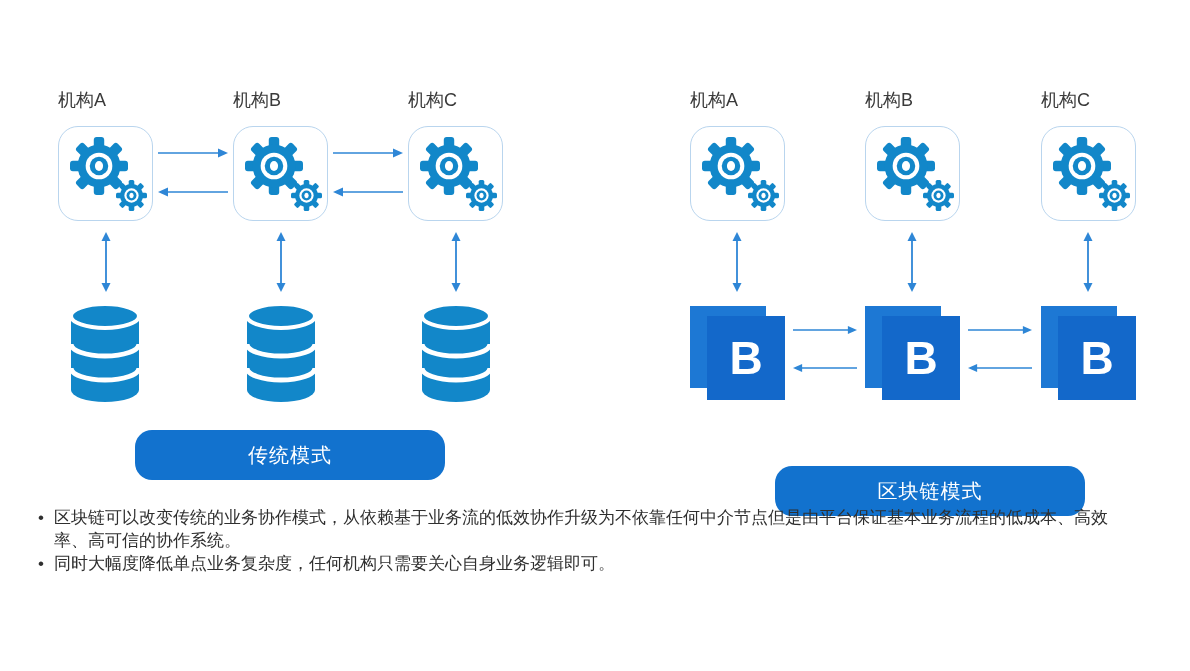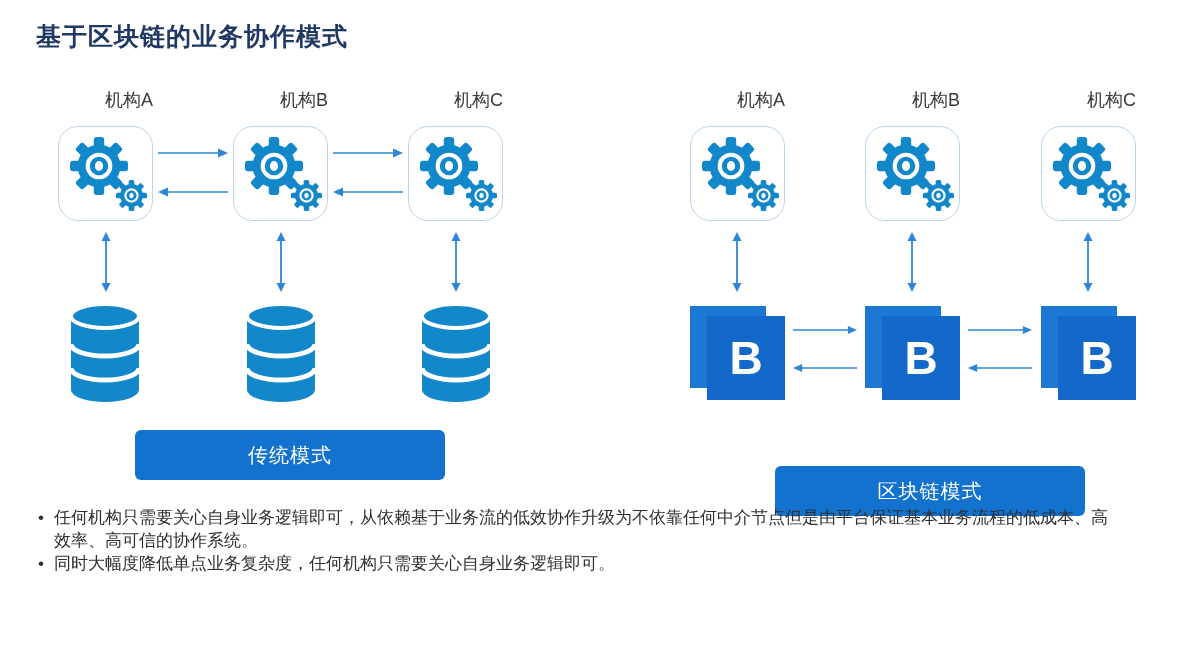--- a/index.html
+++ b/index.html
@@ -7,21 +7,21 @@
   .page {
     position:relative; width:1190px; height:671px; background:#ffffff;
     font-family:"Liberation Sans", sans-serif; overflow:hidden;
   }
   .title {
     position:absolute; left:36px; top:20px;
     font-size:25px; font-weight:700; letter-spacing:1px; color:#1f3864;
   }
   
   .inst-label {
-    position:absolute; top:88px; width:95px; text-align:right;
+    position:absolute; top:88px; width:95px; text-align:left;
     font-size:18px; color:#3a3a3a;
   }
   
   .gearbox {
     position:absolute; top:126px; width:95px; height:95px;
     border:1px solid #b9d5ee; border-radius:20px; background:#fff;
   }
   .gear { color:#1287c9; position:absolute; }
   .gear-large { left:11px; top:10px; width:58px; height:58px; }
   .gear-small { left:57px; top:53px; width:31px; height:31px; }
@@ -38,21 +38,21 @@
     position:absolute; left:0; top:0; width:76px; height:82px; background:#1d78d4;
   }
   .block-front {
     position:absolute; left:17px; top:10px; width:78px; height:84px; background:#1368ca;
     display:flex; align-items:center; justify-content:center;
   }
   .block-letter { color:#fff; font-size:46px; font-weight:700; line-height:1; }
   
   .mode-badge {
     position:absolute; top:430px; width:310px; height:50px;
-    background:#1272ce; border-radius:6px; color:#ffffff;
+    background:#1272ce; border-radius:17px; color:#ffffff;
     display:flex; align-items:center; justify-content:center;
     font-size:20px; letter-spacing:1px;
   }
   
   .notes { position:absolute; left:38px; top:506px; width:1070px; color:#2f2f2f; }
   .note-item { display:flex; font-size:17px; line-height:23px; }
   .note-bullet { width:16px; flex:0 0 16px; text-align:left; }
   .note-text { flex:1; }
   
   .L-a { left:58px; }  .L-b { left:233px; } .L-c { left:408px; }
@@ -96,21 +96,20 @@
     </symbol>
     <symbol id="harrow-sym" viewBox="0 0 70 12">
       <line x1="0" y1="6" x2="61" y2="6" stroke="currentColor" stroke-width="1.6"></line>
       <polygon points="70,6 60,1.5 60,10.5" fill="currentColor"></polygon>
     </symbol>
   </defs>
 </svg>
 
 <div class="page">
 
-  <h1 class="title">基于区块链的业务协作模式</h1>
 
   <section>
 
     <div class="inst-label L-a">机构A</div>
     <div class="inst-label L-b">机构B</div>
     <div class="inst-label L-c">机构C</div>
 
     <div class="gearbox L-a">
       <svg class="gear gear-large">
           <use href="#gear-sym"></use>
@@ -244,21 +243,21 @@
     <svg class="harrow block-harrow flip" style="left:968px; top:362px;">
         <use href="#harrow-sym"></use>
       </svg>
 
     <div class="mode-badge" style="left:775px;margin-top:36px;">区块链模式</div>
   </section>
 
   <div class="notes">
     <div class="note-item">
       <span class="note-bullet">•</span>
-      <span class="note-text">任何机构只需要关心自身业务逻辑即可，从依赖基于业务流的低效协作升级为不依靠任何中介节点但是由平台保证基本业务流程的低成本、高效率、高可信的协作系统。</span>
+      <span class="note-text">区块链可以改变传统的业务协作模式，从依赖基于业务流的低效协作升级为不依靠任何中介节点但是由平台保证基本业务流程的低成本、高效率、高可信的协作系统。</span>
     </div>
     <div class="note-item">
       <span class="note-bullet">•</span>
       <span class="note-text">同时大幅度降低单点业务复杂度，任何机构只需要关心自身业务逻辑即可。</span>
     </div>
   </div>
 
 </div>
 
 </body></html>

